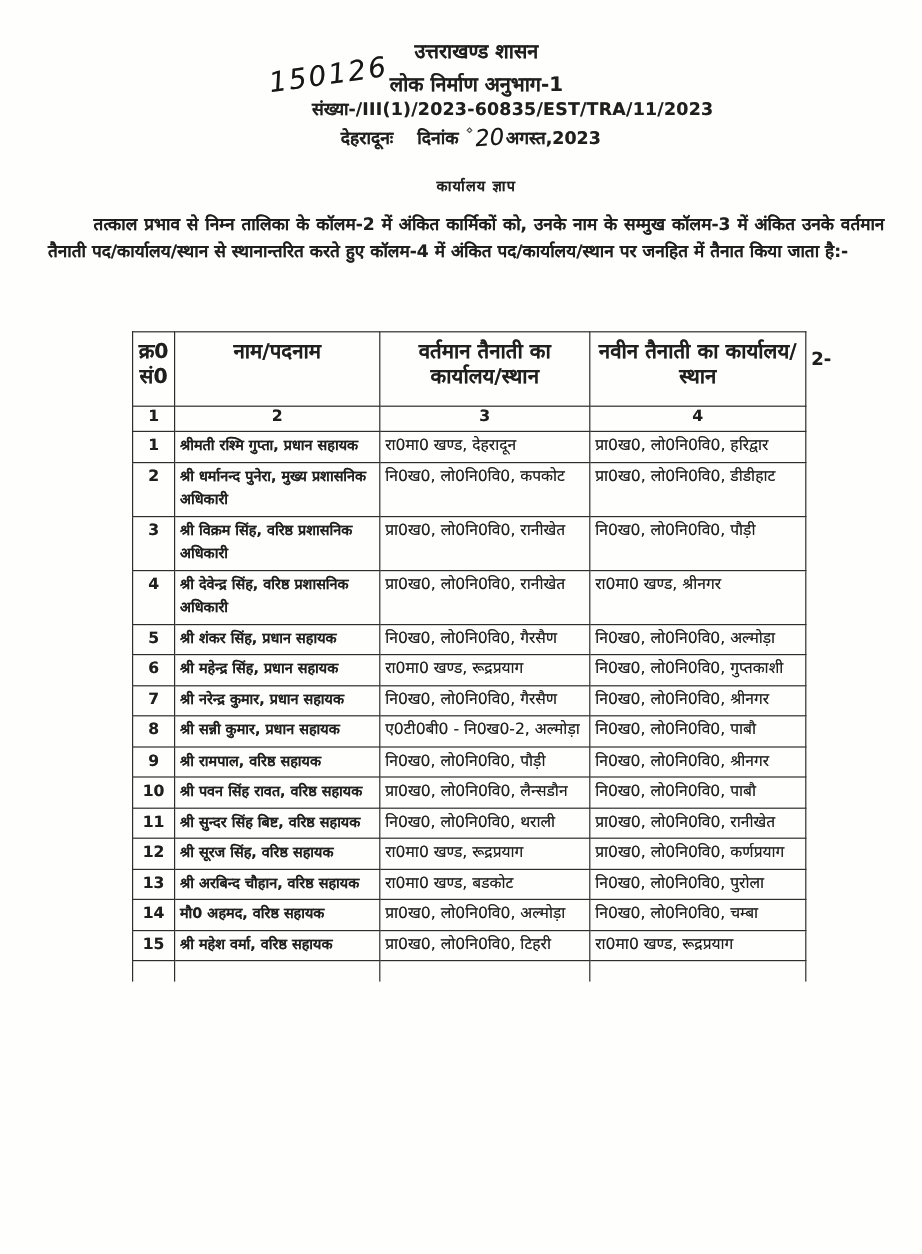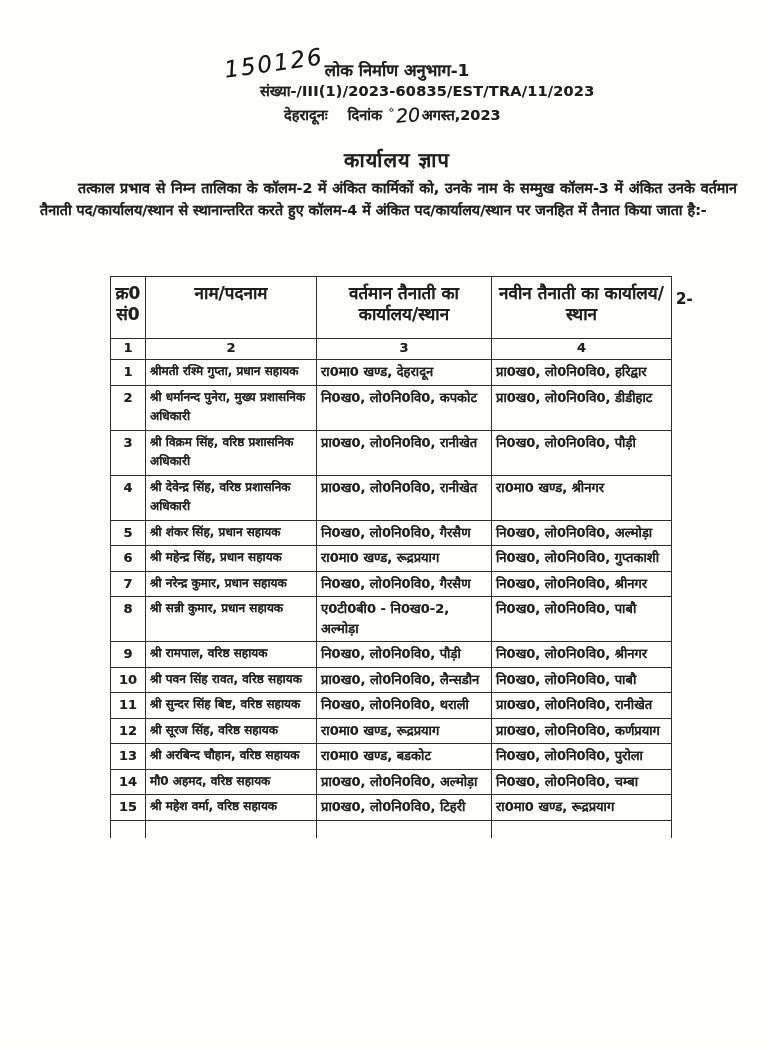--- a/index.html
+++ b/index.html
@@ -19,48 +19,49 @@
   }
   .ref-line{position:absolute;left:240px;top:80px;font-size:14.5px;}
   .ref-line .num-label{font-weight:600;margin-left:20px;}
   .ref-line .ref-number{font-weight:700;letter-spacing:.2px;}
   .date-line{position:absolute;left:284px;top:104px;font-size:14.5px;font-weight:700;
              display:flex;align-items:flex-start;}
   .date-line .place{margin-right:20px;}
   .date-line .sep-mark{font-weight:400;font-size:10px;color:#555;margin:0 2px 0 6px;}
   .date-line .hw-day{font-style:italic;font-size:19px;font-weight:500;
                      transform:rotate(-4deg);display:inline-block;margin-right:1px;color:#171717;}
-  .memo-title{top:146px;font-size:20px;letter-spacing:1px;}
+  .memo-title{top:146px;font-size:12px;letter-spacing:1px;}
   
   .body-par{
     position:absolute;left:40px;top:178px;width:697px;margin:0;
     font-size:14.3px;line-height:21.8px;font-weight:600;text-align:justify;
     text-indent:38px;
   }
   
   .table-wrap{position:absolute;left:110px;top:276px;}
   table{border-collapse:collapse;table-layout:fixed;width:561px;}
   col.c1{width:35px;}col.c2{width:171px;}col.c3{width:175px;}col.c4{width:180px;}
   th,td{border:1.4px solid #2e2e2e;vertical-align:top;overflow:hidden;}
   th{font-size:17px;font-weight:700;text-align:center;padding:6px 2px;height:49px;line-height:21px;}
   tr.numbers td{font-size:13px;font-weight:700;text-align:center;padding:0 0 1px 0;height:19px;line-height:18px;}
   td{font-size:13px;line-height:19.5px;padding:2px 3px 3px 4px;}
   td.sno{text-align:center;font-weight:700;padding-left:1px;padding-right:1px;}
   td.name{font-size:12px;font-weight:600;}
-  td.posting{font-weight:700;}
+  td.posting{font-weight:400;}
   tr.partial td{height:12px;border-bottom:none;}
   .page-marker{position:absolute;left:676px;top:290px;font-size:15px;font-weight:700;}
 </style>
 </head>
 <body>
 
 <div class="page">
 
   <div class="hw-number">150126</div>
 
+  <div class="center-line org1">उत्तराखण्ड शासन</div>
 
   <div class="center-line org2">लोक निर्माण अनुभाग-1</div>
 
   <div class="ref-line">
     <span class="num-label">संख्या-</span><span class="ref-number">/III(1)/2023-60835/EST/TRA/11/2023</span>
   </div>
 
   <div class="date-line">
     <span class="place">देहरादूनः</span>
     <span>दिनांक</span>

